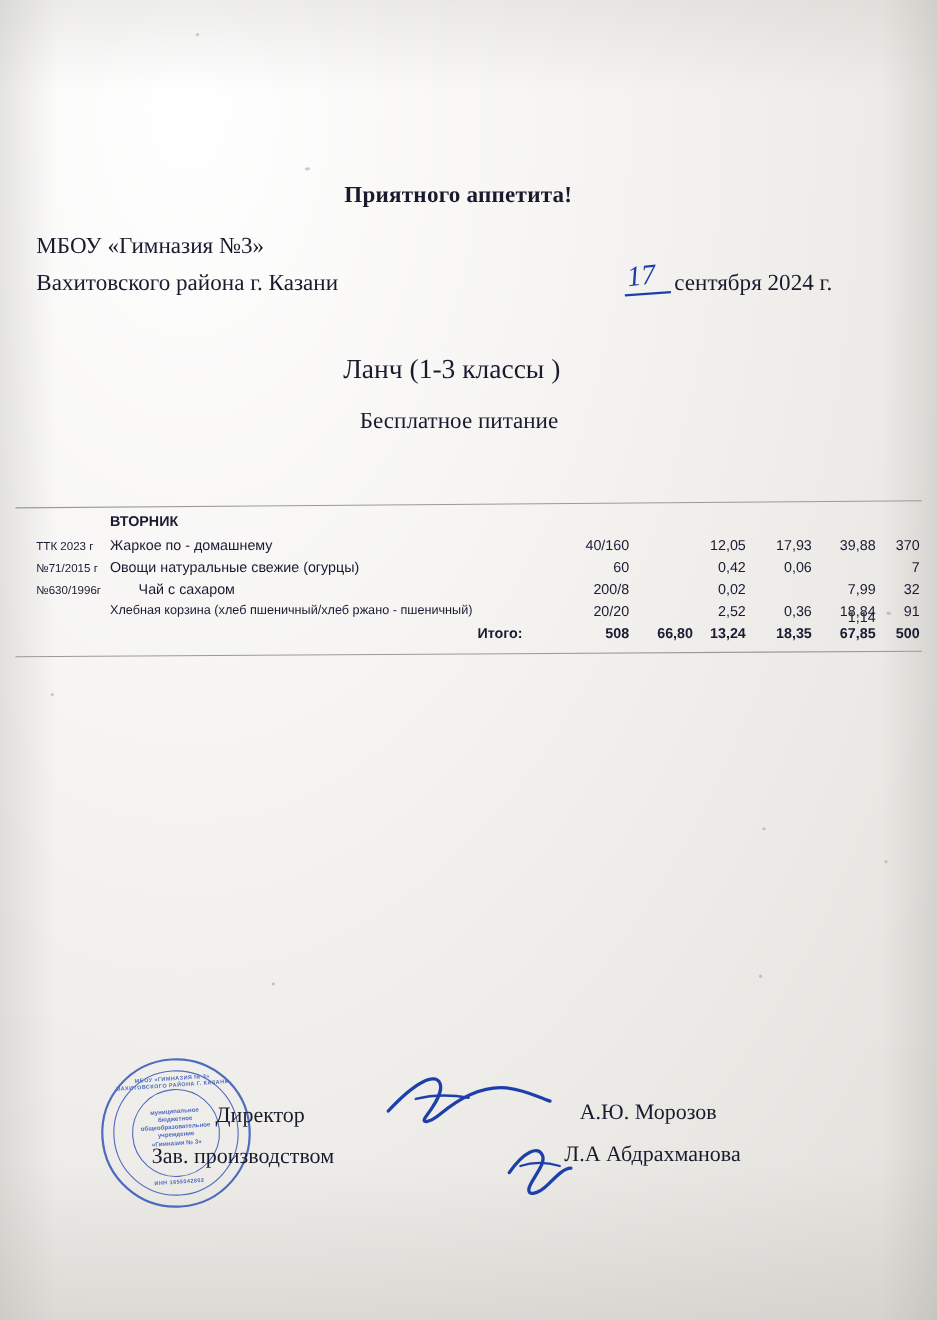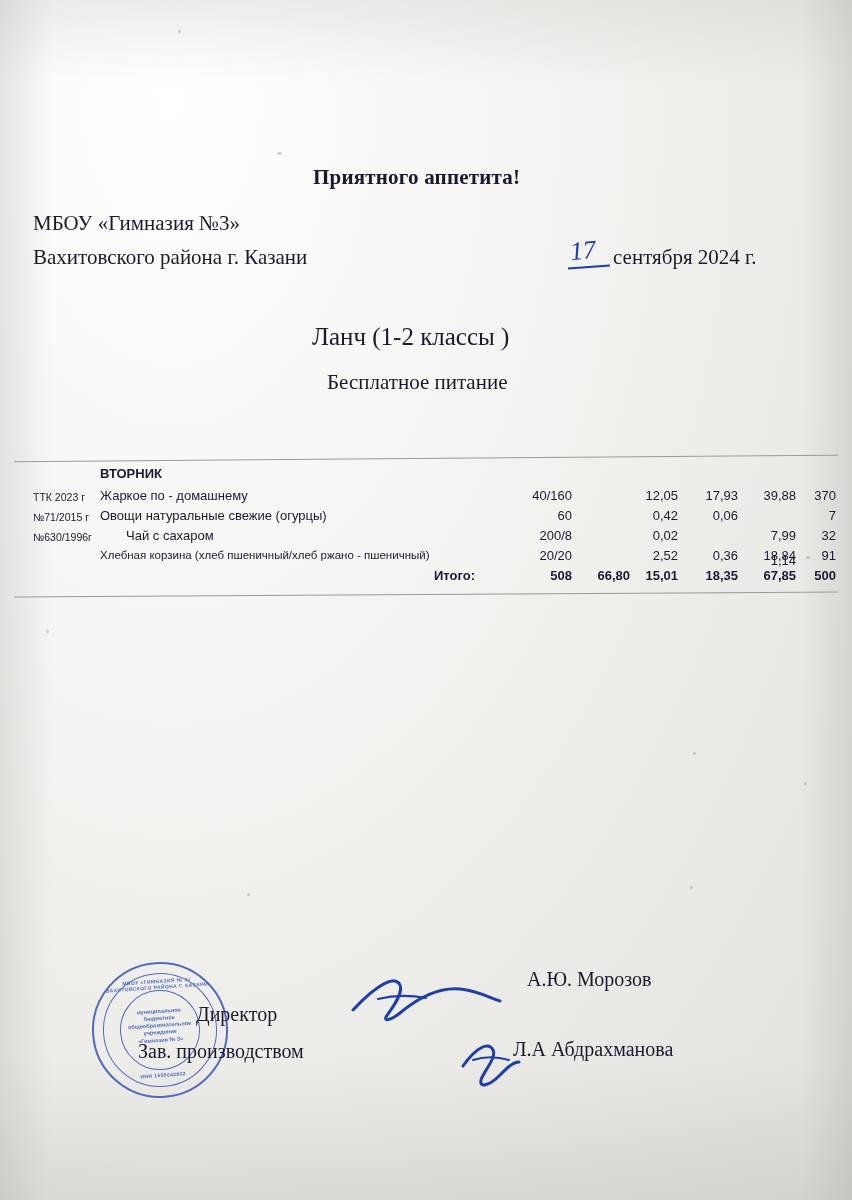--- a/index.html
+++ b/index.html
@@ -161,21 +161,21 @@
 
   <div class="tx title-appetit" style="left:313px; top:165px;">Приятного аппетита!</div>
 
   <div class="tx org-line" style="left:33px; top:211px;">МБОУ «Гимназия №3»</div>
   <div class="tx org-line" style="left:33px; top:245px;">Вахитовского района г. Казани</div>
 
   <div class="tx date-hand" style="left:570px; top:236px;">17</div>
   <div class="date-underline" style="left:568px; top:266px; width:42px;"></div>
   <div class="tx date-line" style="left:613px; top:245px;">сентября 2024 г.</div>
 
-  <div class="tx lunch-title" style="left:312px; top:323px;">Ланч (1-2 классы )</div>
+  <div class="tx lunch-title" style="left:312px; top:323px;">Ланч (1-3 классы )</div>
   <div class="tx free-meal" style="left:327px; top:370px;">Бесплатное питание</div>
 
   <div class="hr" style="left:14px; top:458px; width:824px; transform: rotate(-0.45deg);"></div>
   <div class="hr" style="left:14px; top:594px; width:824px; transform: rotate(-0.35deg);"></div>
 
   <div class="tbl bold" style="left:100px; top:466px;">ВТОРНИК</div>
 
   <div class="tbl tiny" style="left:33px; top:491px;">ТТК 2023 г</div>
   <div class="tbl" style="left:100px; top:488px;">Жаркое по - домашнему</div>
   <div class="tbl num" style="left:510px; top:488px; width:62px;">40/160</div>
@@ -208,21 +208,21 @@
   <div class="tbl num" style="left:510px; top:548px; width:62px;">20/20</div>
   <div class="tbl num" style="left:572px; top:548px; width:62px;"></div>
   <div class="tbl num" style="left:630px; top:548px; width:48px;">2,52</div>
   <div class="tbl num" style="left:690px; top:548px; width:48px;">0,36</div>
   <div class="tbl num" style="left:748px; top:548px; width:48px;">18,84</div>
   <div class="tbl num" style="left:798px; top:548px; width:38px;">91</div>
 
   <div class="tbl bold" style="left:434px; top:568px;">Итого:</div>
   <div class="tbl bold num" style="left:510px; top:568px; width:62px;">508</div>
   <div class="tbl bold num" style="left:568px; top:568px; width:62px;">66,80</div>
-  <div class="tbl bold num" style="left:630px; top:568px; width:48px;">15,01</div>
+  <div class="tbl bold num" style="left:630px; top:568px; width:48px;">13,24</div>
   <div class="tbl bold num" style="left:690px; top:568px; width:48px;">18,35</div>
   <div class="tbl bold num" style="left:748px; top:568px; width:48px;">67,85</div>
   <div class="tbl bold num" style="left:798px; top:568px; width:38px;">500</div>
 
   <div id="stamp">
     <div class="inner"></div>
     <div class="inner2"></div>
     <div class="arc" style="top:14px; font-size:5px; padding:0 14px; white-space:normal; line-height:6px;">МБОУ «ГИМНАЗИЯ № 3» ВАХИТОВСКОГО РАЙОНА Г. КАЗАНИ</div>
     <div class="ctext" style="top:44px;">муниципальное</div>
     <div class="ctext" style="top:51px;">бюджетное</div>
@@ -230,21 +230,21 @@
     <div class="ctext" style="top:65px;">учреждение</div>
     <div class="ctext" style="top:73px;">«Гимназия № 3»</div>
     <div class="arc" style="top:108px; font-size:5px;">ИНН 1655042802</div>
   </div>
 
   <svg class="sig" width="180" height="70" style="left:348px; top:965px;">
     <path d="M5 45 C 30 18, 48 10, 52 20 C 56 30, 40 48, 38 52 C 36 56, 42 56, 52 48 C 70 33, 90 22, 112 24 C 130 26, 140 32, 152 36" fill="none" stroke="#1c3faa" stroke-width="3" stroke-linecap="round"></path>
     <path d="M30 34 C 46 30, 62 30, 78 33" fill="none" stroke="#1c3faa" stroke-width="2.2" stroke-linecap="round"></path>
   </svg>
   <div class="tx sig-label" style="left:196px; top:1003px;">Директор</div>
-  <div class="tx sig-name" style="left:527px; top:968px;">А.Ю. Морозов</div>
+  <div class="tx sig-name" style="left:527px; top:1000px;">А.Ю. Морозов</div>
 
   <svg class="sig" width="110" height="70" style="left:455px; top:1028px;">
     <path d="M8 38 C 22 18, 34 14, 38 22 C 42 30, 28 44, 26 52 C 24 60, 34 58, 44 48 C 52 40, 58 34, 64 34" fill="none" stroke="#1c3faa" stroke-width="3" stroke-linecap="round"></path>
     <path d="M18 32 C 30 28, 44 29, 54 32" fill="none" stroke="#1c3faa" stroke-width="2" stroke-linecap="round"></path>
   </svg>
   <div class="tx sig-label" style="left:138px; top:1040px;">Зав. производством</div>
   <div class="tx sig-name" style="left:513px; top:1038px;">Л.А Абдрахманова</div>
 </div>
 
 </body></html>

